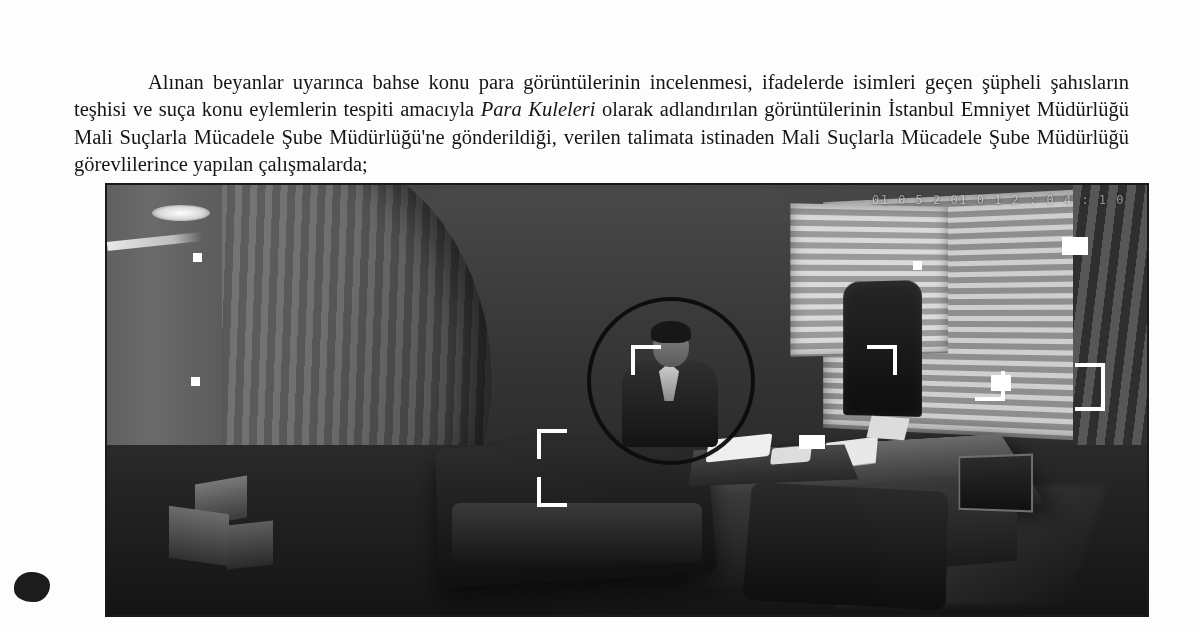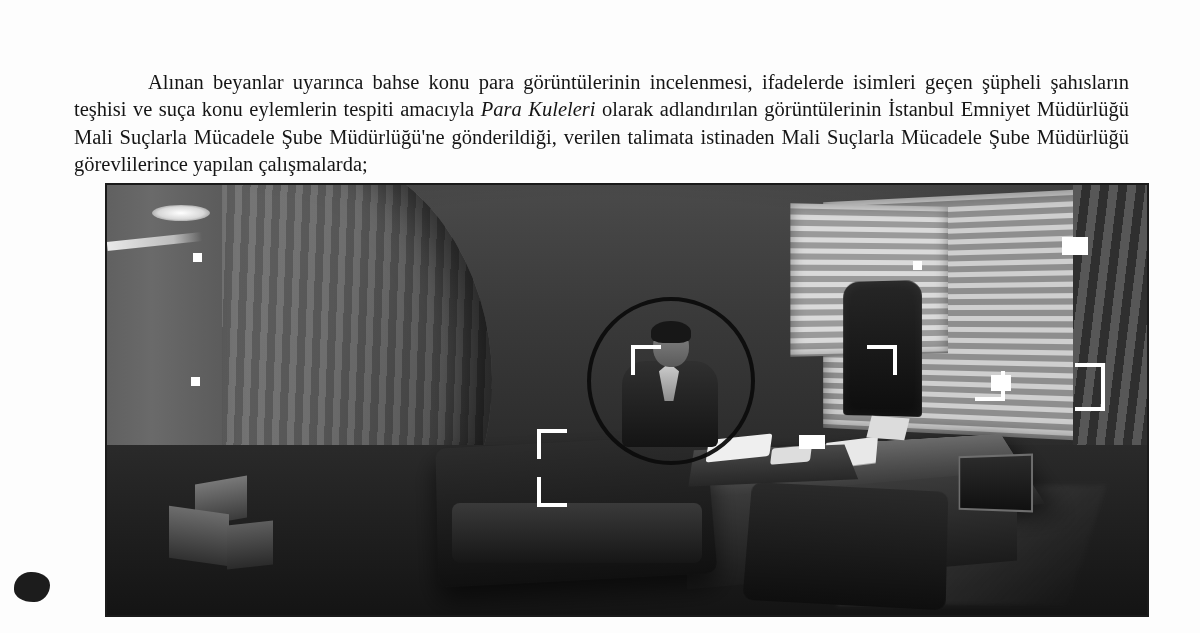--- a/index.html
+++ b/index.html
@@ -416,17 +416,18 @@
       <div class="mk" style="left:692px; top:250px; width:26px; height:14px;"></div>
 
       <div class="bracket br-tl" style="left:430px; top:244px;"></div>
       <div class="bracket br-bl" style="left:430px; top:292px;"></div>
       <div class="bracket br-tl" style="left:524px; top:160px;"></div>
       <div class="bracket br-tr" style="left:760px; top:160px;"></div>
       <div class="bracket br-br" style="left:868px; top:186px;"></div>
       <div class="bracket br-tr" style="left:968px; top:178px;"></div>
       <div class="bracket br-br" style="left:968px; top:196px;"></div>
 
+      <div class="timestamp">01 0 5 2 01 0 1 2 : 0 4 : 1 0</div>
     </div>
   </figure>
 
   <div class="ink-blob"></div>
 </div>
 
 </body></html>

